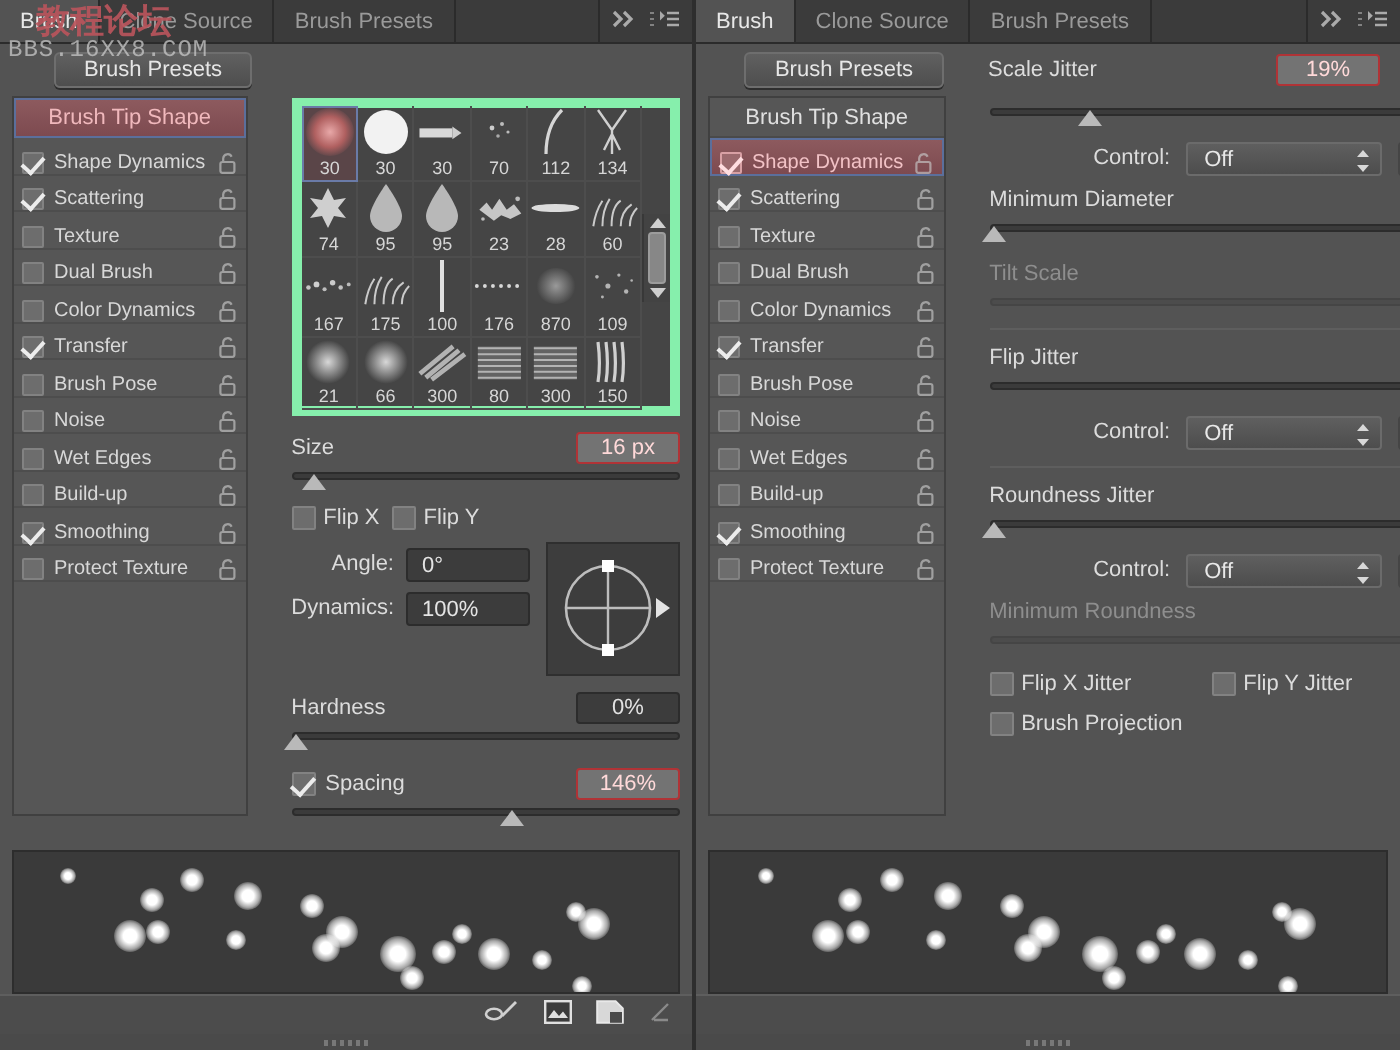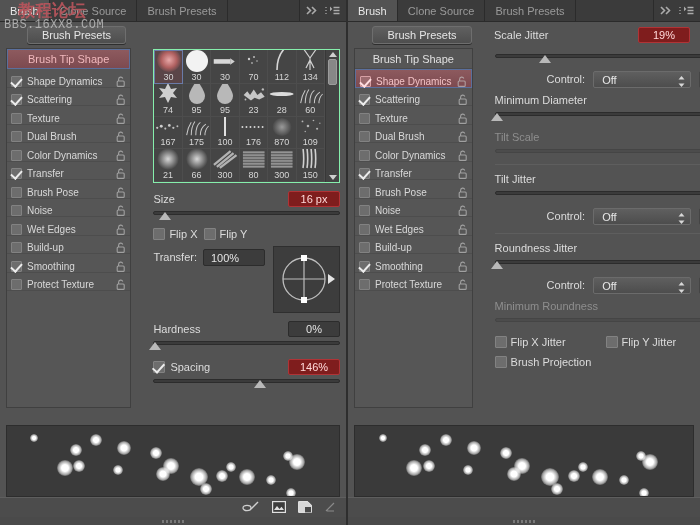--- a/index.html
+++ b/index.html
@@ -78,22 +78,22 @@
   .sb-row.sel .cb { background: #9c6a6e; border-color: #d8a0a4; }
   .sb-row.sel .cb.on::after { border-color: #ffdde0; }
   .sb-label { flex: 1; white-space: nowrap; overflow: hidden; }
   .lock { width: 10px; height: 11px; flex: none; opacity: .65; }
 
   
   .content { flex: 1; padding: 0 6px 0 4px; }
 
   
   .grid-wrap {
-    background: #454545; border: 1px solid #86efac;
-    display: flex; margin-top: 1px; height: 134px;
+    background: #454545; border: 5px solid #86efac;
+    display: flex; margin-top: 1px; height: 159px; align-items: center;
   }
   .grid { flex: 1; display: grid; grid-template-columns: repeat(6,1fr); }
   .cell {
     position: relative; border-right: 1px solid #4d4d4d; border-bottom: 1px solid #4d4d4d;
     display: flex; flex-direction: column; align-items: center; justify-content: flex-end;
     padding-bottom: 1px; overflow: hidden;
   }
   .cell.sel { background: #5a4548; border: 1px solid #6a7ba8; }
   .cell .thumb { flex: 1; width: 100%; display: flex; align-items: center; justify-content: center; }
   .cell .num { font-size: 9px; color: #d6d6d6; line-height: 10px; }
@@ -110,21 +110,21 @@
   
   .ctl { padding-top: 7px; }
   .row { display: flex; align-items: center; justify-content: space-between; height: 17px; }
   .lbl { font-size: 11px; color: #dcdcdc; }
   .lbl.dim { color: #8e8e8e; }
   .valbox {
     background: #3c3c3c; border: 1px solid #2c2c2c; border-radius: 2px;
     min-width: 52px; height: 16px; line-height: 15px; text-align: center;
     font-size: 11px; color: #e2e2e2;
   }
-  .valbox.hot { background: #7f1d1d; border-color: #b03336; color: #ffd9d9; }
+  .valbox.hot { background: #737373; border-color: #b03336; color: #ffd9d9; }
   .valbox.dim { background: #4a4a4a; border-color: #3e3e3e; color: #4a4a4a; }
   .slider { position: relative; height: 13px; margin: 1px 0 3px; }
   .slider .bar {
     position: absolute; left: 0; right: 0; top: 3px; height: 4px;
     background: #3b3b3b; border: 1px solid #2c2c2c; border-radius: 2px;
   }
   .slider .bar.dim { background: #4c4c4c; border-color: #454545; }
   .knob {
     position: absolute; top: 4px; width: 0; height: 0;
     border-left: 6px solid transparent; border-right: 6px solid transparent;
@@ -586,21 +586,25 @@
           </div>
           <div class="flipitem">
             <span class="cbbig"></span>
             <span class="lbl">Flip Y</span>
           </div>
         </div>
 
         <div class="angle-area">
           <div class="angle-fields">
             <div class="fieldrow">
-              <span class="lbl">Transfer:</span>
+              <span class="lbl">Angle:</span>
+              <span class="field">0°</span>
+            </div>
+            <div class="fieldrow">
+              <span class="lbl">Dynamics:</span>
               <span class="field">100%</span>
             </div>
           </div>
           <div class="dial">
             <svg width="65" height="65" viewBox="0 0 65 65">
               <circle cx="30" cy="32" r="21" stroke="#bdbdbd" stroke-width="1.3" fill="none"></circle>
               <line x1="30" y1="11" x2="30" y2="53" stroke="#bdbdbd" stroke-width="1.2"></line>
               <line x1="9" y1="32" x2="51" y2="32" stroke="#bdbdbd" stroke-width="1.2"></line>
               <rect x="27" y="8" width="6" height="6" fill="#fff"></rect>
               <rect x="27" y="50" width="6" height="6" fill="#fff"></rect>
@@ -870,21 +874,21 @@
           <span class="lbl dim">Tilt Scale</span>
           <span class="valbox dim"></span>
         </div>
         <div class="slider">
           <div class="bar dim"></div>
         </div>
 
         <div class="sep"></div>
 
         <div class="row">
-          <span class="lbl">Tilt Jitter</span>
+          <span class="lbl">Flip Jitter</span>
           <span class="valbox">100%</span>
         </div>
         <div class="slider">
           <div class="bar"></div>
 
         </div>
 
         <div class="ctlrow">
           <span class="lbl">Control:</span>
           <span class="select">

